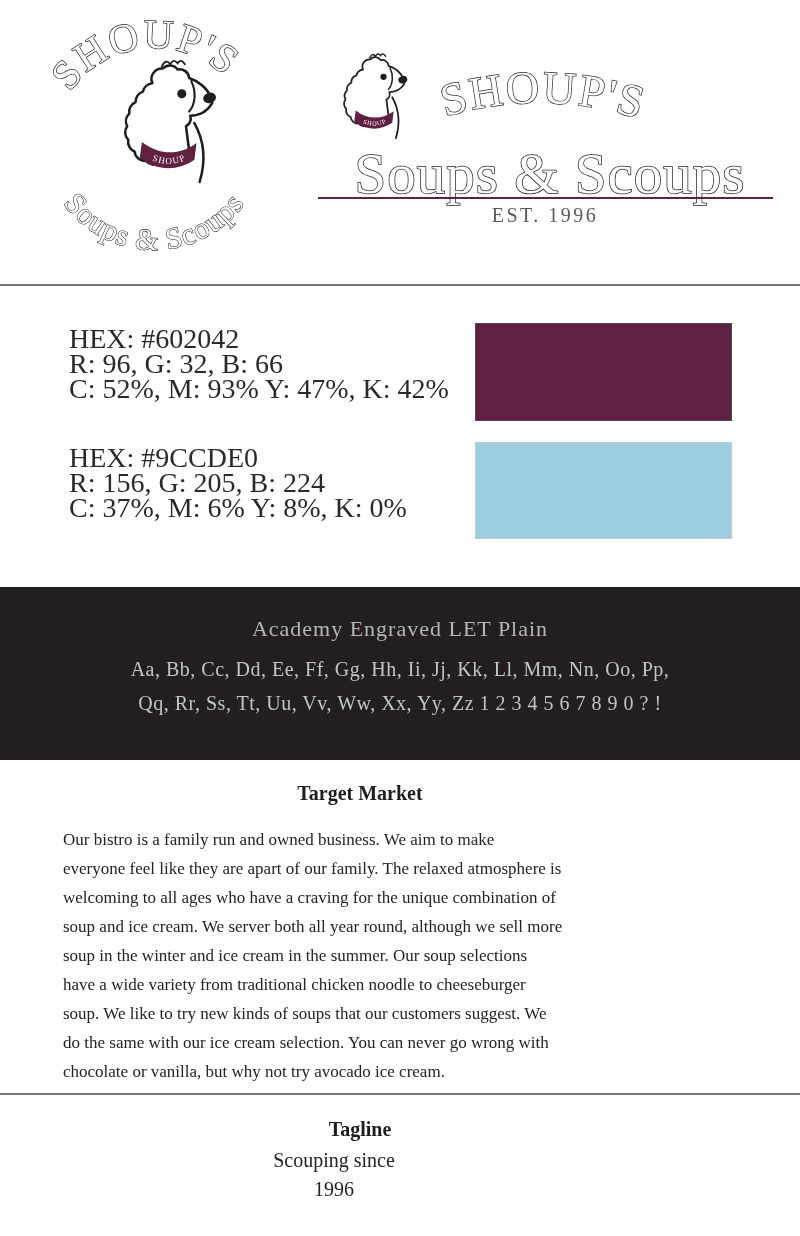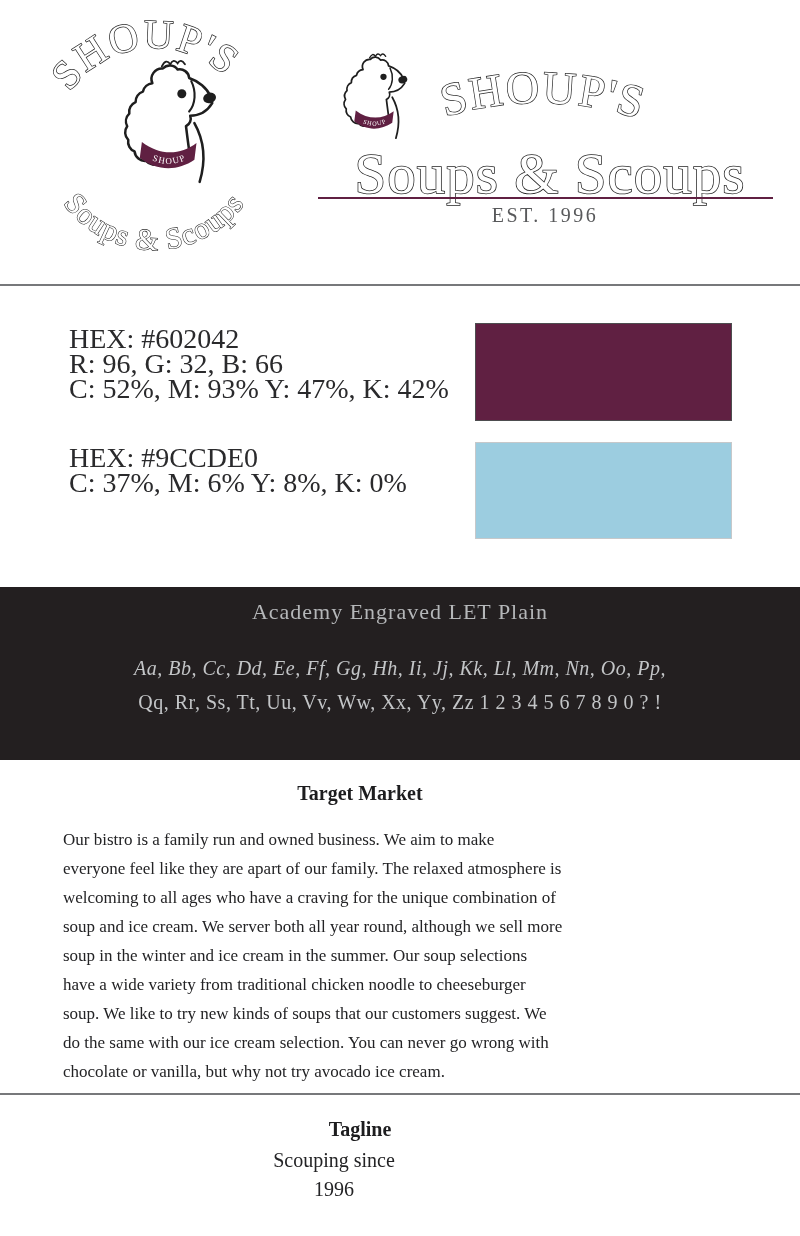--- a/index.html
+++ b/index.html
@@ -7,23 +7,23 @@
          font-family:"Liberation Serif",serif;color:#231f20;}
   .abs{position:absolute;}
   svg text{font-family:"Liberation Serif",serif;}
   .engraved{fill:#ffffff;stroke:#232323;paint-order:stroke fill;}
   .divider{position:absolute;left:0;width:800px;height:2px;background:#77787b;}
   .color-specs{position:absolute;left:69px;font-size:28px;line-height:25px;color:#2a2a2c;}
   .swatch{position:absolute;left:475px;width:257px;box-sizing:border-box;}
   .swatch.maroon{top:323px;height:98px;border:1px solid #4d4d4f;}
   .swatch.blue{top:442px;height:97px;border:1px solid #c6c8ca;}
   .band{position:absolute;left:0;top:587px;width:800px;height:173px;background:#231f20;text-align:center;}
-  .band-title{padding-top:12px;font-size:22px;line-height:26px;letter-spacing:1px;color:#b5b7b9;}
+  .band-title{padding-top:29px;font-size:22px;line-height:26px;letter-spacing:1px;color:#b5b7b9;}
   .band-line{font-size:20px;line-height:34px;letter-spacing:.5px;color:#c3c5c7;white-space:nowrap;}
-  .band-line.first{margin-top:26px;font-style:italic;}
+  .band-line.first{margin-top:10px;}
   .heading{position:absolute;left:0;width:720px;text-align:center;font-weight:bold;font-size:20px;color:#1d1d1f;}
   .heading.target{top:782px;}
   .heading.tagline{top:1108px;margin-top:10px;}
   .para{position:absolute;left:63px;top:825px;width:700px;font-size:17px;line-height:29px;color:#232325;}
   .para div{white-space:nowrap;}
   .tagline-lines{position:absolute;left:0;top:1146px;width:668px;text-align:center;font-size:20px;line-height:29px;color:#232325;}
 </style>
 </head>
 <body>
 
@@ -78,20 +78,21 @@
 
   <div class="color-specs" style="top:326px">
     <div>HEX: #602042</div>
     <div>R: 96, G: 32, B: 66</div>
     <div>C: 52%, M: 93% Y: 47%, K: 42%</div>
   </div>
   <div class="swatch maroon" style="background-color: rgb(96, 32, 66);"></div>
 
   <div class="color-specs" style="top:445px">
     <div>HEX: #9CCDE0</div>
+    <div>R: 156, G: 205, B: 224</div>
     <div>C: 37%, M: 6% Y: 8%, K: 0%</div>
   </div>
   <div class="swatch blue" style="background-color: rgb(156, 205, 224);"></div>
 
   <div class="band" style="background-color: rgb(35, 31, 32);">
     <div class="band-title">Academy Engraved LET Plain</div>
     <div class="band-line first">Aa, Bb, Cc, Dd, Ee, Ff, Gg, Hh, Ii, Jj, Kk, Ll, Mm, Nn, Oo, Pp,</div>
     <div class="band-line">Qq, Rr, Ss, Tt, Uu, Vv, Ww, Xx, Yy, Zz 1 2 3 4 5 6 7 8 9 0 ? !</div>
   </div>
 

